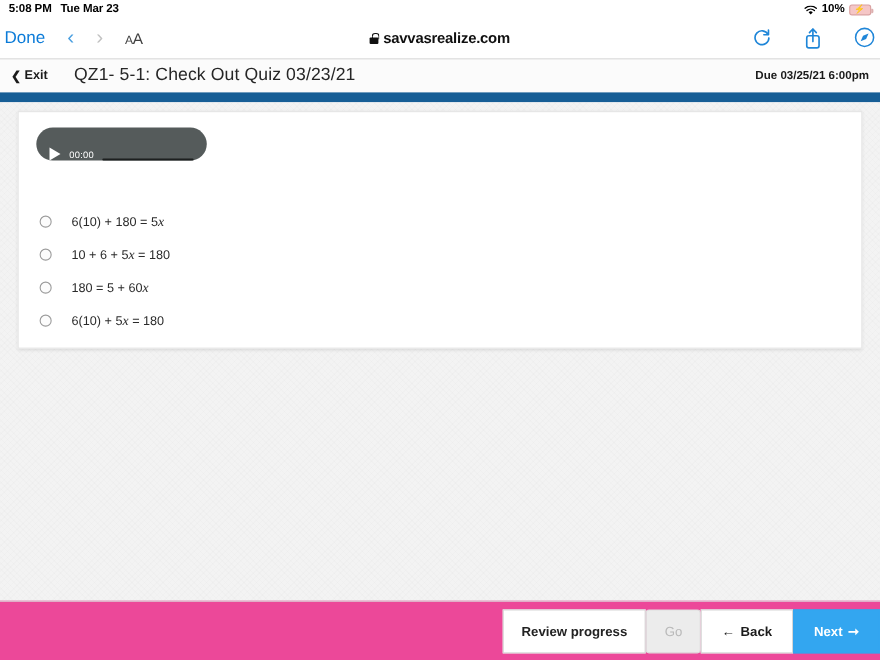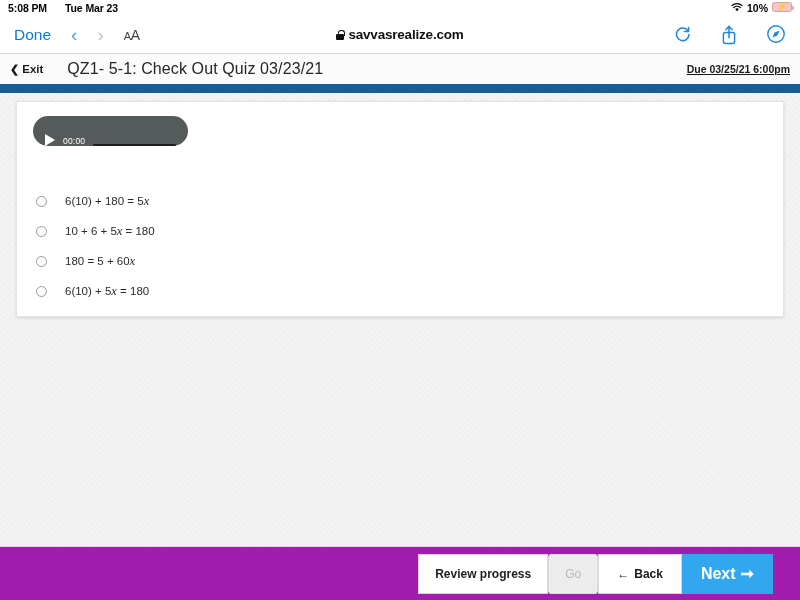--- a/index.html
+++ b/index.html
@@ -15,22 +15,22 @@
     height: 16px;
     display: flex;
     align-items: center;
     justify-content: space-between;
     padding: 0 8px 0 8px;
     font-size: 10.5px;
     font-weight: bold;
     color: #000;
     background: #fff;
   }
-  .status-left { display: flex; align-items: center; gap: 18px; letter-spacing: -0.1px; }
-  .status-right { display: flex; align-items: flex-start; gap: 4px; }
+  .status-left { display: flex; align-items: center; gap: 8px; letter-spacing: -0.1px; }
+  .status-right { display: flex; align-items: flex-end; gap: 4px; }
   .wifi-icon { display: inline-block; width: 12px; height: 9px; position: relative; }
   .battery-pct { font-size: 10.5px; font-weight: bold; }
   .battery-shell {
     width: 20px; height: 10px;
     border: 1px solid #d9a0a0;
     border-radius: 2.5px;
     position: relative;
     background: #f5c6c6;
     display: flex; align-items: center; justify-content: center;
   }
@@ -39,21 +39,21 @@
     width: 2px; height: 4px; background: #dcb0b0; border-radius: 0 1px 1px 0;
   }
   .bolt { font-size: 8px; color: #000; line-height: 1; }
 
   
   .safari-bar {
     height: 38px;
     background: #ffffff;
     display: flex;
     align-items: center;
-    padding: 0 14px;
+    padding: 0 4px;
     position: relative;
     border-bottom: 1px solid #d8d8d8;
   }
   .safari-left { display: flex; align-items: center; gap: 20px; }
   .done-btn { color: #0b7bd8; font-size: 15.5px; }
   .chev { font-size: 19px; line-height: 1; }
   .chev.active { color: #4a9fe0; }
   .chev.disabled { color: #c2c2c2; }
   .aa-btn { color: #404040; font-size: 14px; letter-spacing: -0.3px; }
   .aa-btn .small { font-size: 11px; }
@@ -84,21 +84,21 @@
     background: #fbfbfb;
     display: flex;
     align-items: center;
     padding: 0 10px;
     font-size: 11.5px;
     color: #1a1a1a;
   }
   .exit-btn { display: flex; align-items: center; gap: 3px; font-weight: bold; font-size: 11.5px; }
   .exit-chevron { font-size: 11px; font-weight: bold; }
   .quiz-title { margin-left: 24px; font-size: 16px; color: #262626; letter-spacing: 0.1px; }
-  .due-date { margin-left: auto; font-size: 10.5px; font-weight: bold; color: #1a1a1a; text-decoration: underline; }
+  .due-date { margin-left: auto; font-size: 10.5px; font-weight: bold; color: #1a1a1a; }
 
   .blue-bar { height: 9px; background: #175e96; }
 
   
   .page-body {
     height: 453px;
     background: #f3f3f3;
     background-image:
       repeating-linear-gradient(45deg, rgba(0,0,0,0.012) 0 1px, transparent 1px 4px),
       repeating-linear-gradient(-45deg, rgba(0,0,0,0.012) 0 1px, transparent 1px 4px);
@@ -152,26 +152,26 @@
     background: #fcfcfc;
     flex: 0 0 auto;
     margin-left: 3px;
   }
   .choice-label { font-size: 11.5px; color: #2b2b2b; }
   .choice-label i { font-family: "Liberation Serif", serif; font-style: italic; font-size: 12.5px; }
 
   
   .bottom-nav {
     height: 54px;
-    background: #a21caf;
+    background: #ec4899;
     border-top: 1px solid #dcdcdc;
     display: flex;
     align-items: center;
     justify-content: flex-end;
-    padding-right: 16px;
+    padding-right: 0;
   }
   .nav-group { display: flex; align-items: stretch; height: 40px; }
   .btn-review {
     background: #fff; border: 1px solid #d6d6d6;
     display: flex; align-items: center; padding: 0 16px;
     font-size: 12px; color: #222; font-weight: bold;
   }
   .qnum-group {
     background: #ededed; display: flex; align-items: center;
     gap: 7px; padding: 0 10px; font-size: 11px; color: #3a3a3a;
@@ -189,22 +189,22 @@
     font-size: 12px; color: #b9b9b9; border-radius: 3px;
   }
   .btn-back {
     background: #fff; border: 1px solid #d6d6d6;
     display: flex; align-items: center; gap: 5px; padding: 0 18px;
     font-size: 12px; color: #1b1b1b; font-weight: bold;
   }
   .btn-next {
     background: #33a6f0; border: 1px solid #33a6f0;
     display: flex; align-items: center; gap: 5px; padding: 0 18px;
-    font-size: 16px; color: #fff; font-weight: bold;
-    margin-right: 11px;
+    font-size: 12px; color: #fff; font-weight: bold;
+    margin-right: 0;
   }
 </style>
 </head>
 <body>
 
 <div class="status-bar">
   <div class="status-left">
     <span>5:08 PM</span>
     <span>Tue Mar 23</span>
   </div>

